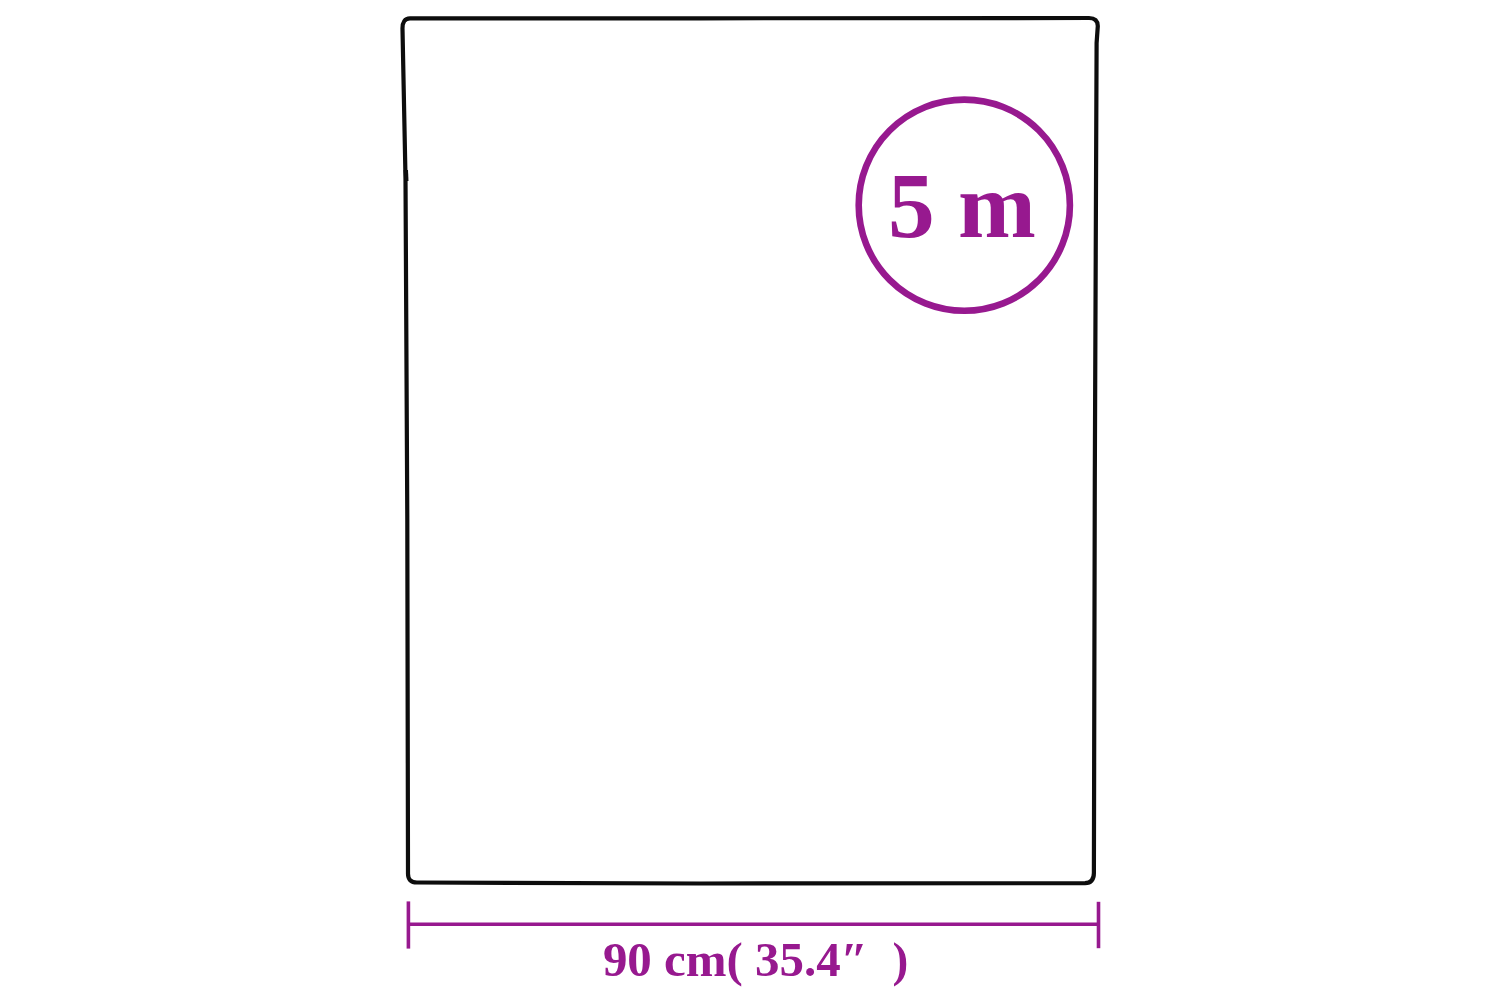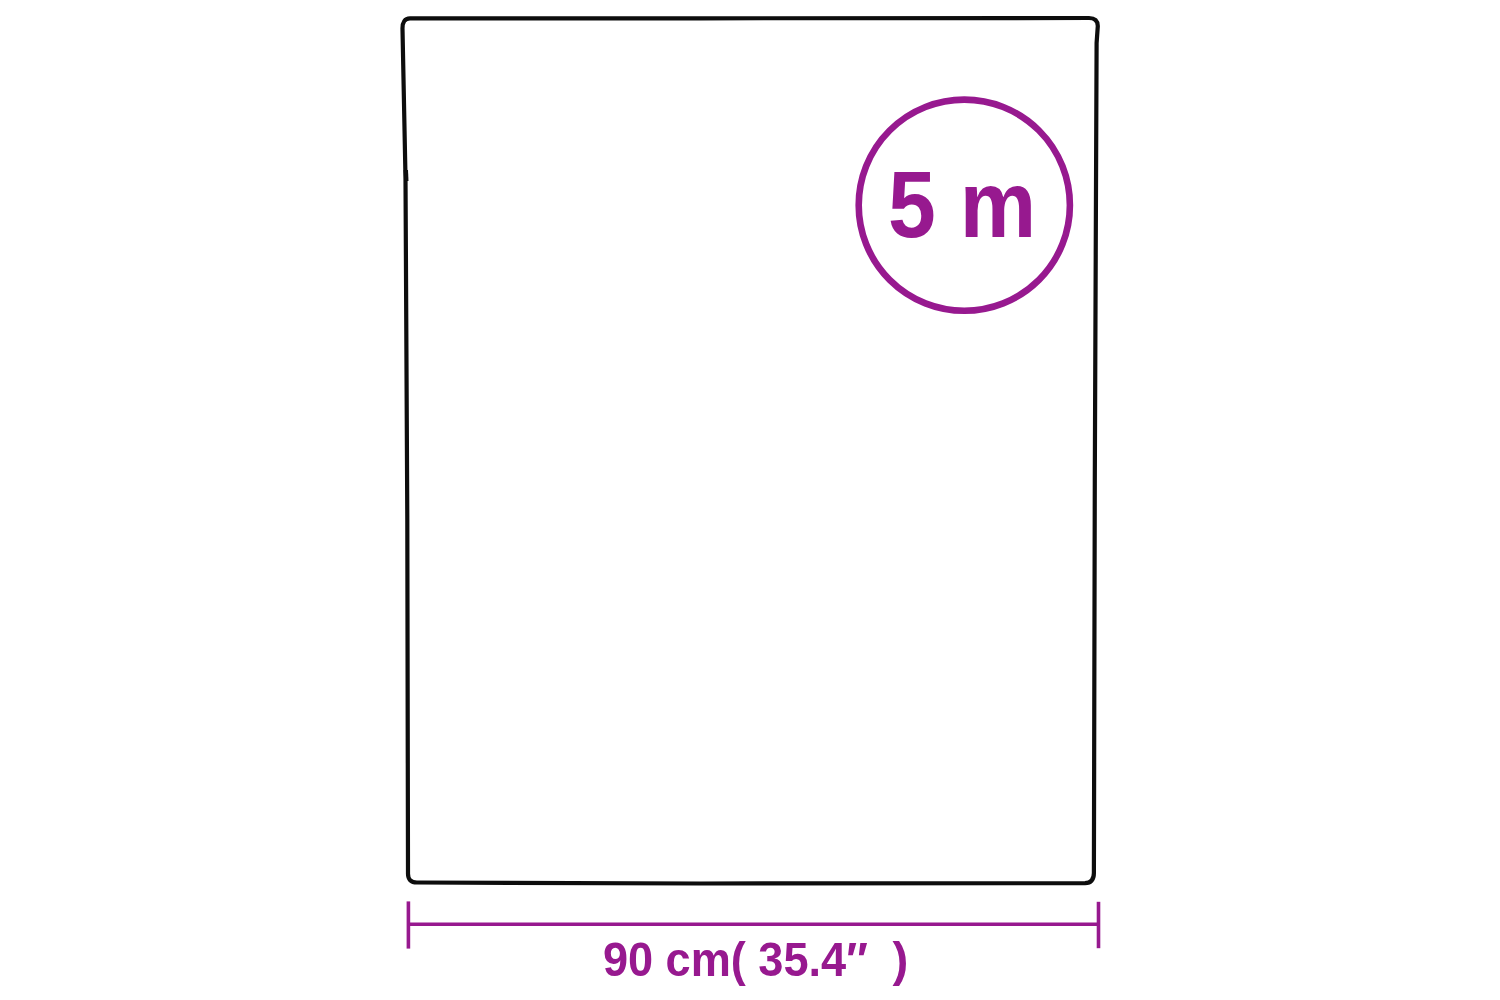--- a/index.html
+++ b/index.html
@@ -1,17 +1,17 @@
 <!DOCTYPE html>
 <html><head>
 <meta charset="utf-8">
 <style>
   html,body{margin:0;padding:0;background:#ffffff;}
   .page{position:relative;width:1500px;height:1000px;background:#ffffff;overflow:hidden;
-        font-family:Liberation Sans, sans-serif;}
+        font-family:Liberation Serif, serif;}
   svg{position:absolute;left:0;top:0;}
 </style>
 </head>
 <body>
 <div class="page">
 <svg width="1500" height="1000" viewBox="0 0 1500 1000">
 
   <path d="M 410 18.4
            L 700 18.3
            L 1089 18.0

